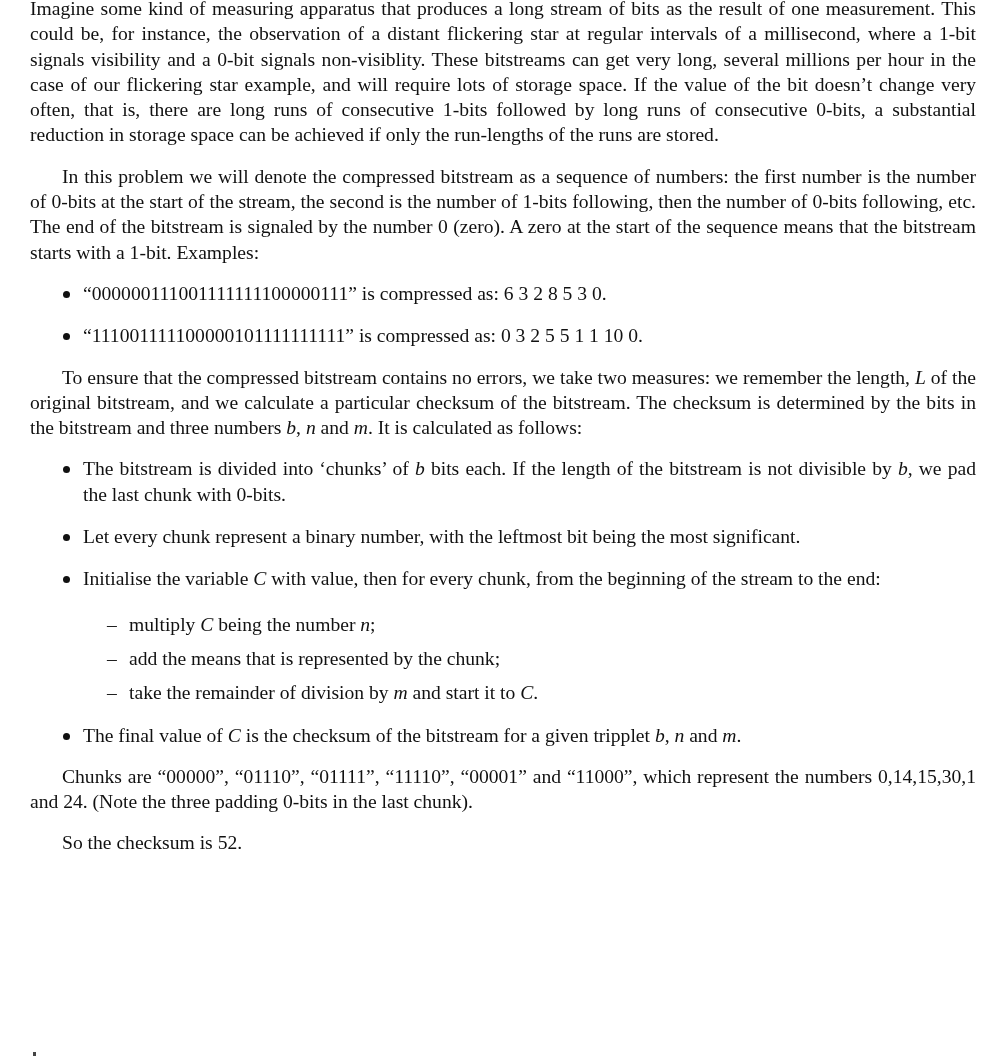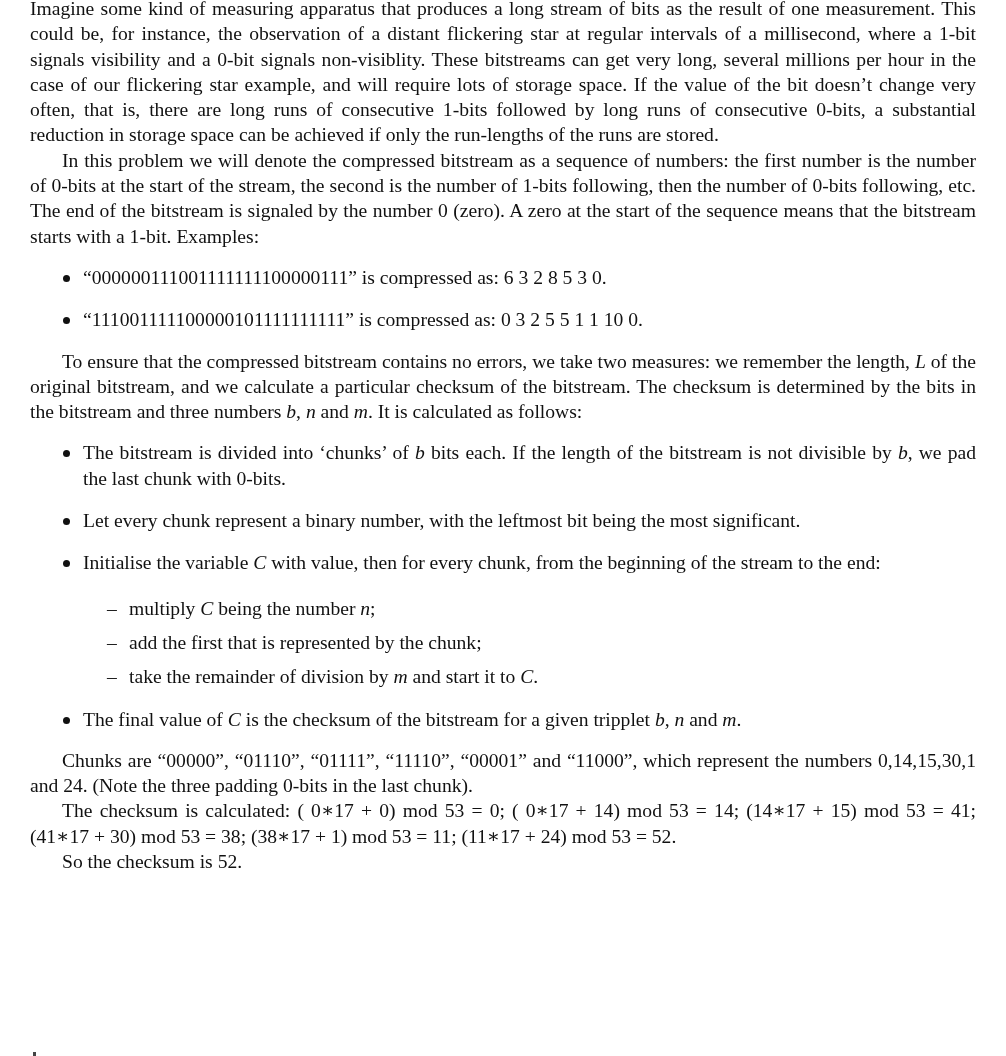--- a/index.html
+++ b/index.html
@@ -7,21 +7,21 @@
     width: 1006px; height: 1056px; overflow: hidden; position: relative;
     font-family: "DejaVu Serif", "Liberation Serif", serif;
     color: #111111;
   }
   .page {
     position: absolute; left: 30px; top: -4px; width: 946px;
     font-family: "Liberation Serif", "DejaVu Serif", serif;
     font-size: 19.6px; line-height: 25.3px; text-align: justify;
   }
   p { margin: 0; }
-  .indent { text-indent: 32px; }
+  .indent { text-indent: 32px; margin-top: 16px; }
   ul.bullets { list-style: none; margin: 16px 0 16px 0; padding: 0; }
   ul.bullets > li { position: relative; padding-left: 53px; margin-bottom: 17px; }
   ul.bullets > li:last-child { margin-bottom: 0; }
   ul.bullets > li::before {
     content: ""; position: absolute; left: 33px; top: 10px;
     width: 7px; height: 7px; border-radius: 50%; background: #111;
   }
   ul.dashes { list-style: none; margin: 20px 0 0 0; padding: 0; }
   ul.dashes > li { position: relative; padding-left: 46px; margin-bottom: 9px; }
   ul.dashes > li::before {
@@ -43,25 +43,24 @@
   </ul>
 
   <p class="indent"><span>To ensure that the compressed bitstream contains no errors, we take two measures: we remember the length, </span><span class="m">L</span><span> of the original bitstream, and we calculate a particular checksum of the bitstream. The checksum is determined by the bits in the bitstream and three numbers </span><span class="m">b</span><span>, </span><span class="m">n</span><span> and </span><span class="m">m</span><span>. It is calculated as follows:</span></p>
 
   <ul class="bullets">
     <li><span>The bitstream is divided into ‘chunks’ of </span><span class="m">b</span><span> bits each. If the length of the bitstream is not divisible by </span><span class="m">b</span><span>, we pad the last chunk with 0-bits.</span></li>
     <li><span>Let every chunk represent a binary number, with the leftmost bit being the most significant.</span></li>
     <li><span>Initialise the variable </span><span class="m">C</span><span> with value, then for every chunk, from the beginning of the stream to the end:</span>
       <ul class="dashes">
         <li><span>multiply </span><span class="m">C</span><span> being the number </span><span class="m">n</span><span>;</span></li>
-        <li><span>add the first that is represented by the chunk;</span></li>
+        <li><span>add the means that is represented by the chunk;</span></li>
         <li><span>take the remainder of division by </span><span class="m">m</span><span> and start it to </span><span class="m">C</span><span>.</span></li>
       </ul>
     </li>
     <li><span>The final value of </span><span class="m">C</span><span> is the checksum of the bitstream for a given tripplet </span><span class="m">b</span><span>, </span><span class="m">n</span><span> and </span><span class="m">m</span><span>.</span></li>
   </ul>
 
   <p class="indent">Chunks are “00000”, “01110”, “01111”, “11110”, “00001” and “11000”, which represent the numbers 0,14,15,30,1 and 24. (Note the three padding 0-bits in the last chunk).</p>
-  <p class="indent">The checksum is calculated: ( 0∗17 + 0) mod 53 = 0; ( 0∗17 + 14) mod 53 = 14; (14∗17 + 15) mod 53 = 41; (41∗17 + 30) mod 53 = 38; (38∗17 + 1) mod 53 = 11; (11∗17 + 24) mod 53 = 52.</p>
   <p class="indent">So the checksum is 52.</p>
 </div>
 
 <div class="tail-mark"></div>
 
 </body></html>

